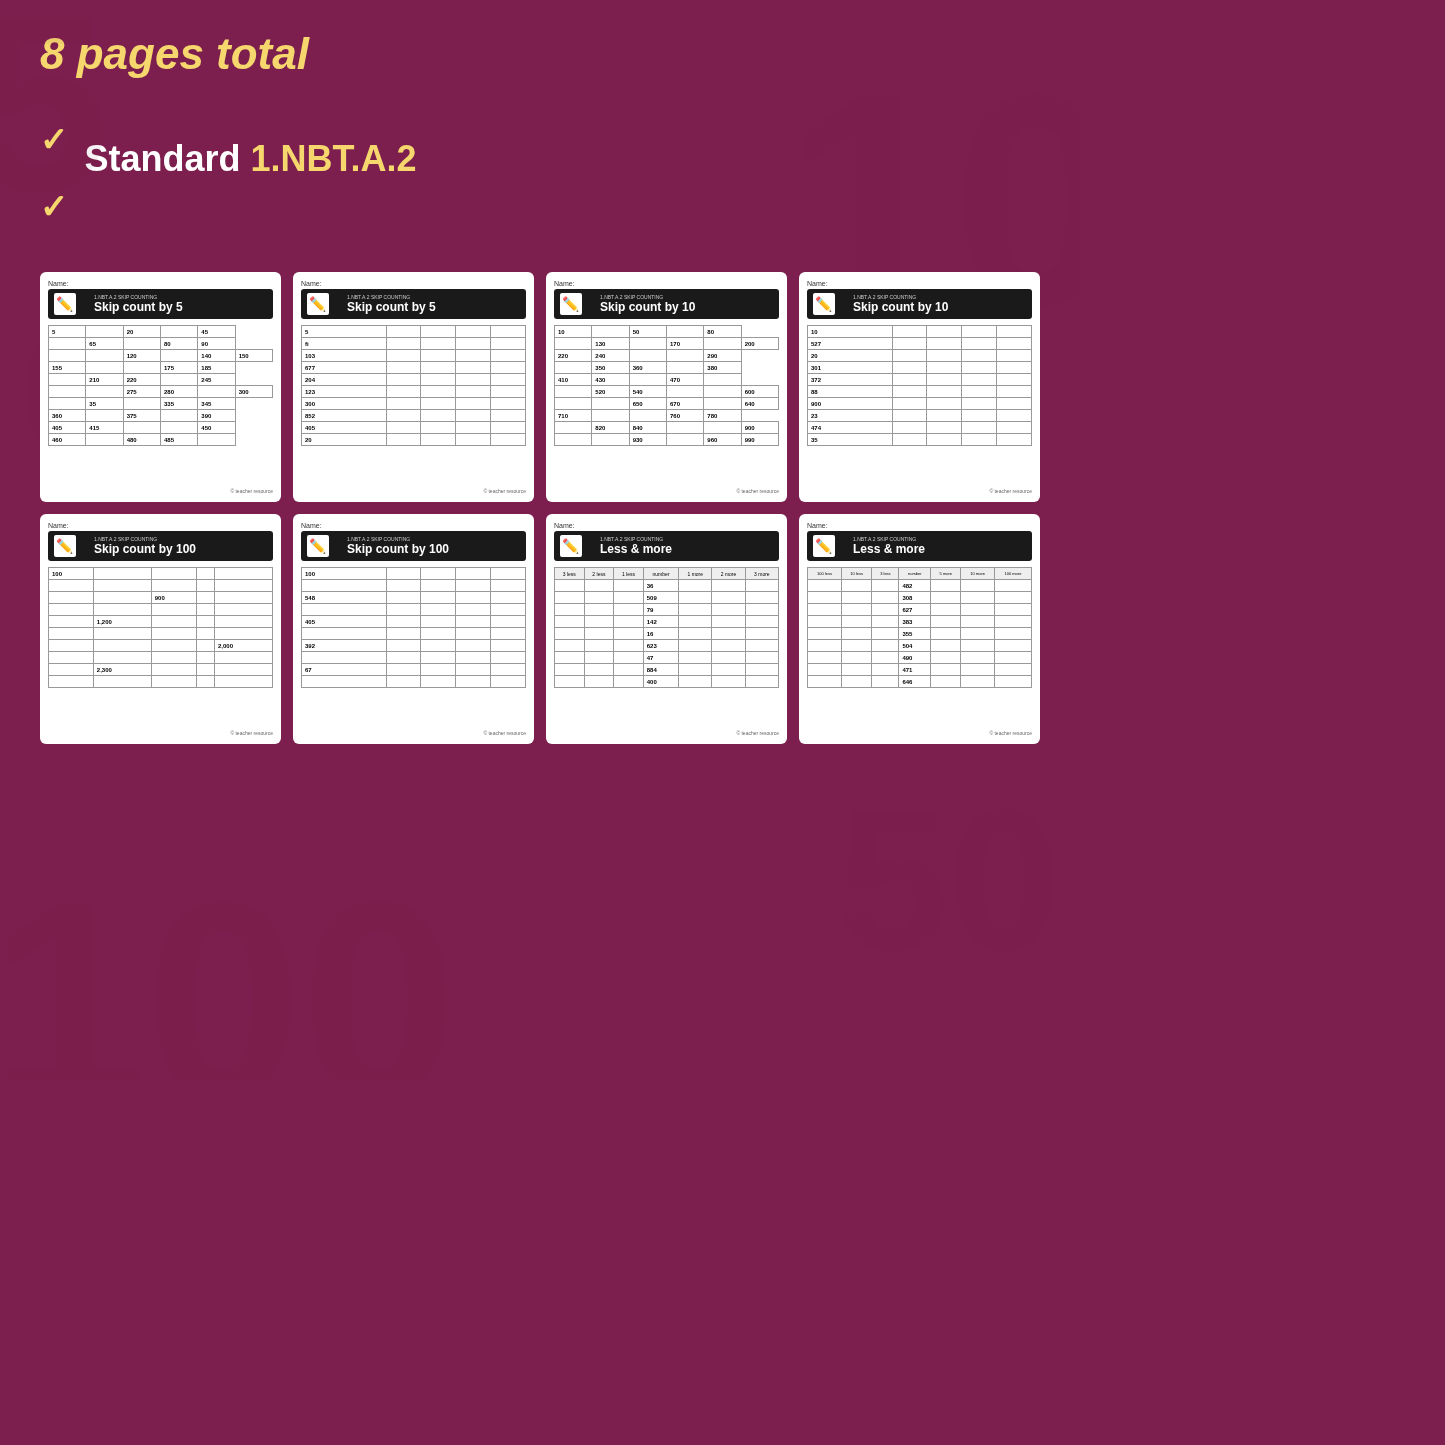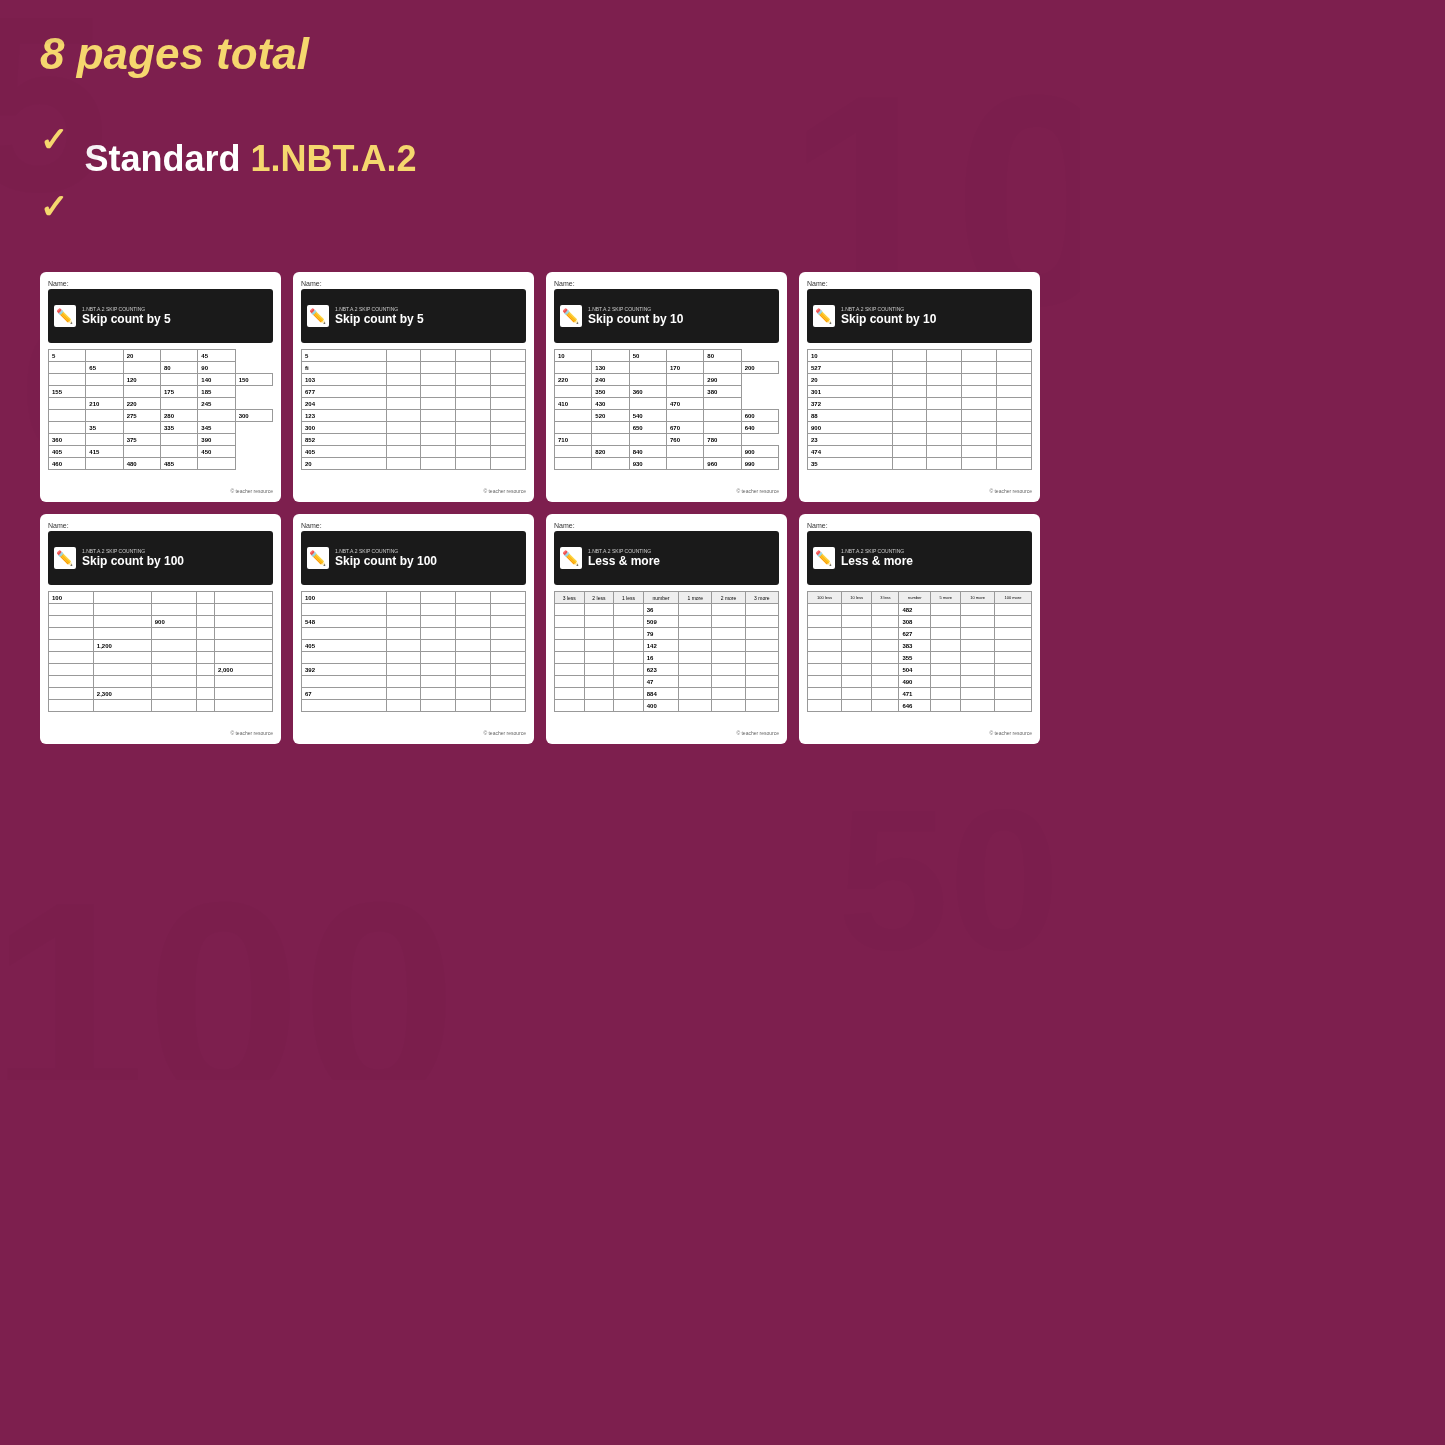--- a/index.html
+++ b/index.html
@@ -94,24 +94,24 @@
     .card-name-line {
       font-size: 7px;
       color: #333;
       margin-bottom: 2px;
     }
 
     .card-header {
       background: #1a1a1a;
       color: white;
       border-radius: 3px;
-      padding: 16px 6px;
+      padding: 4px 6px;
       display: flex;
       align-items: center;
-      gap: 6px;
+      gap: 18px;
       margin-bottom: 6px;
     }
 
     .card-pencil-icon {
       width: 22px;
       height: 22px;
       background: white;
       border-radius: 2px;
       display: flex;
       align-items: center;

